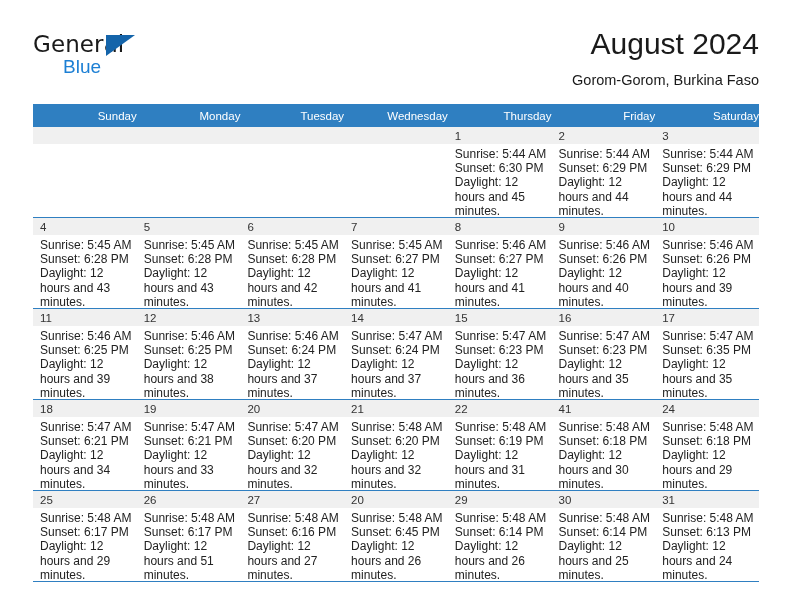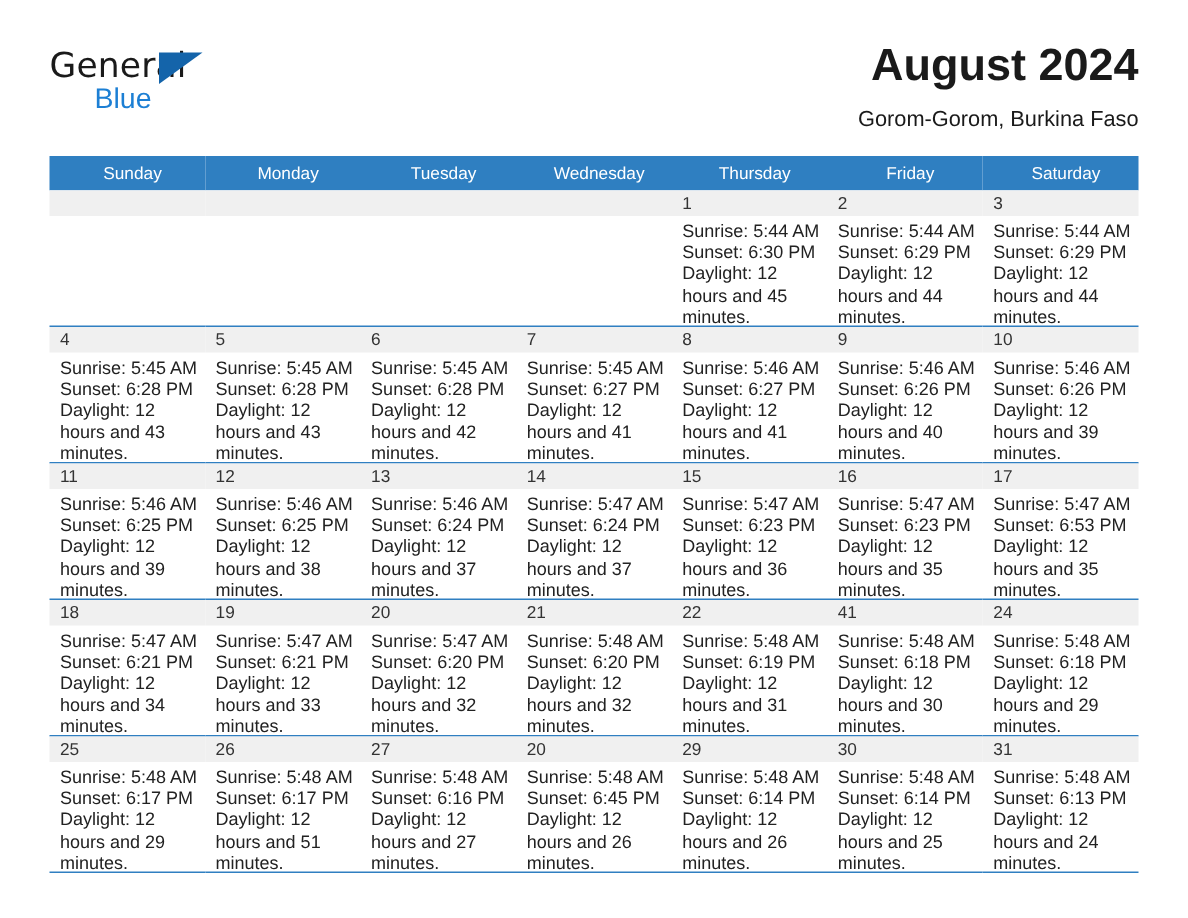--- a/index.html
+++ b/index.html
@@ -67,21 +67,21 @@
   }
 
   .title-block {
     position: absolute;
     right: 0;
     top: 0;
     text-align: right;
   }
   .month-title {
     font-size: 30px;
-    font-weight: bold;
+    font-weight: normal;
     color: #1a1a1a;
     line-height: 36px;
     white-space: nowrap;
   }
   .location {
     font-size: 14.5px;
     color: #1a1a1a;
     line-height: 20px;
     margin-top: 8px;
     white-space: nowrap;
@@ -95,21 +95,21 @@
     width: 726px;
     border-collapse: collapse;
     table-layout: fixed;
   }
 
   .dow-row th {
     background: #2f7fc1;
     color: #ffffff;
     font-size: 11.5px;
     font-weight: normal;
-    text-align: center;
+    text-align: right;
     padding: 5px 0 5px 7px;
     height: 13px;
     vertical-align: middle;
   }
 
   .week-row td {
     vertical-align: top;
     padding: 0;
     height: 90px;
     border-bottom: 1.6px solid #2f7fc1;
@@ -363,21 +363,21 @@
                 <div>Sunset: 6:23 PM</div>
                 <div class="wrapline">Daylight: 12 hours and 35 minutes.</div>
               </div>
             </div>
           </td>
           <td>
             <div class="cell-inner">
               <div class="date-band">17</div>
               <div class="details">
                 <div>Sunrise: 5:47 AM</div>
-                <div>Sunset: 6:53 PM</div>
+                <div>Sunset: 6:35 PM</div>
                 <div class="wrapline">Daylight: 12 hours and 35 minutes.</div>
               </div>
             </div>
           </td>
         </tr>
         <tr class="week-row">
           <td>
             <div class="cell-inner">
               <div class="date-band">18</div>
               <div class="details">

